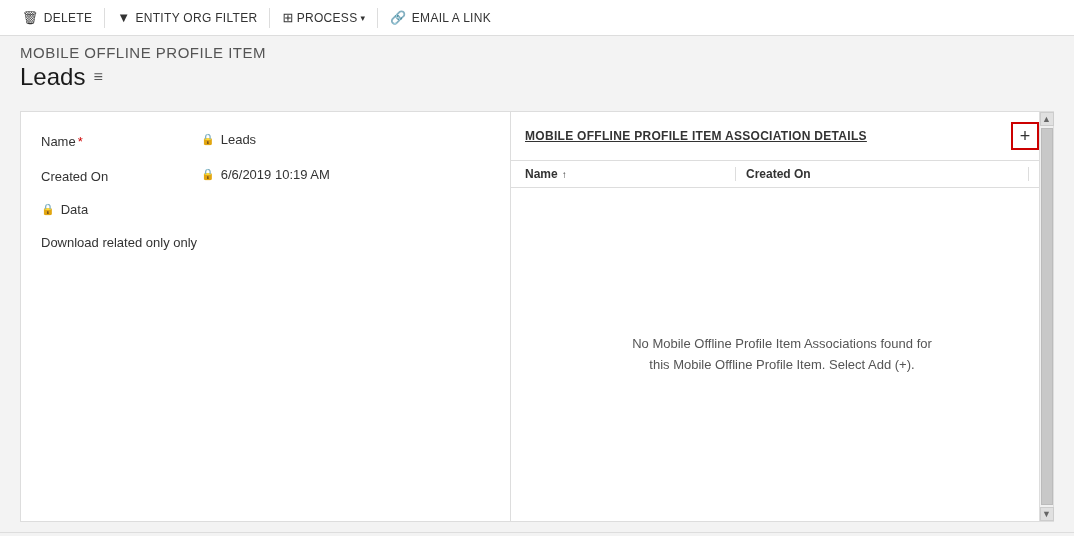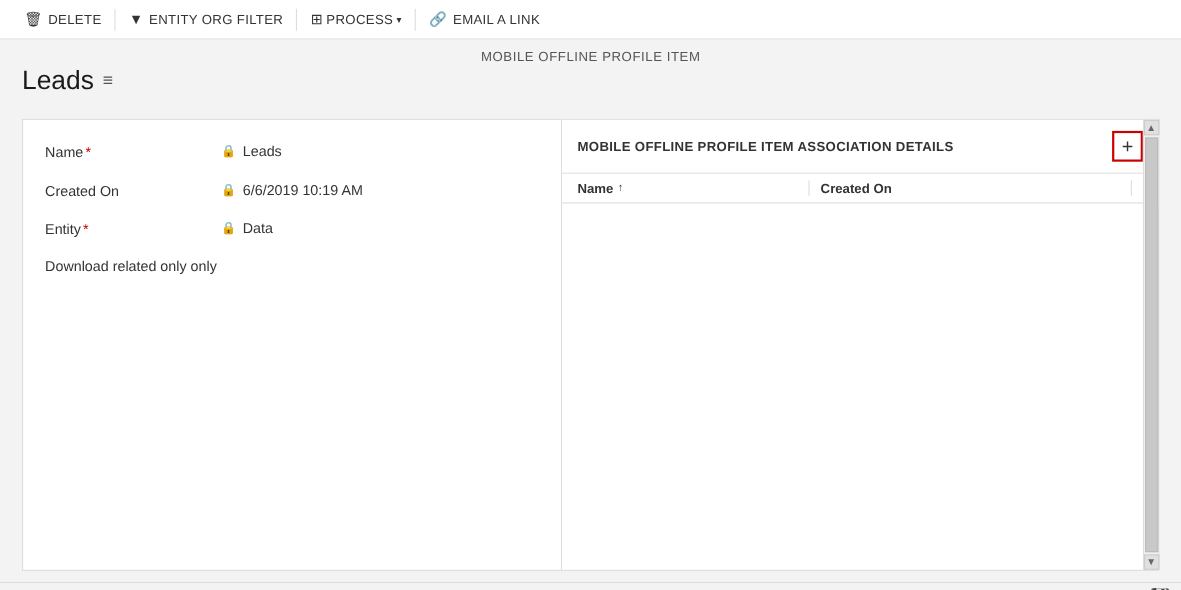--- a/index.html
+++ b/index.html
@@ -34,26 +34,25 @@
     .toolbar-divider { width: 1px; background: #ddd; height: 20px; }
     .process-btn { display: flex; align-items: center; gap: 3px; }
     .dropdown-arrow { font-size: 9px; }
 
     
     .page-header {
       background: #f3f3f3;
       padding: 8px 20px 10px 20px;
     }
     .page-subtitle {
-      font-size: 12px;
+      font-size: 15px;
       text-transform: uppercase;
       color: #555;
       margin-bottom: 2px;
       letter-spacing: 0.5px;
-      text-align: center;
     }
     .page-title {
       font-size: 24px;
       font-weight: 300;
       color: #1a1a1a;
       display: flex;
       align-items: center;
       gap: 8px;
     }
     .menu-icon {
@@ -83,21 +82,21 @@
     .form-panel {
       width: 490px;
       min-width: 490px;
       border-right: 1px solid #ddd;
       padding: 20px;
     }
 
     .form-row {
       display: flex;
       margin-bottom: 18px;
-      align-items: center;
+      align-items: flex-start;
     }
     .form-label {
       width: 160px;
       min-width: 160px;
       font-size: 13px;
       color: #333;
       padding-top: 2px;
     }
     .required-star {
       color: #c00;
@@ -129,20 +128,21 @@
       padding: 10px 14px;
       border-bottom: 1px solid #ddd;
       background: #fff;
     }
     .assoc-title {
       font-size: 12px;
       font-weight: 600;
       text-transform: uppercase;
       color: #333;
       letter-spacing: 0.3px;
+      text-decoration: underline;
     }
     .add-btn {
       width: 28px;
       height: 28px;
       border: 2px solid #c00;
       background: #fff;
       cursor: pointer;
       display: flex;
       align-items: center;
       justify-content: center;
@@ -296,23 +296,20 @@
         <div class="form-label">
           <span>Created On</span>
         </div>
         <div class="form-value">
           <span class="lock-icon">🔒</span>
           <span>6/6/2019  10:19 AM</span>
         </div>
       </div>
 
       <div class="form-row">
-        <div class="form-label">
-          <span>Entity</span><span class="required-star">*</span>
-        </div>
         <div class="form-value">
           <span class="lock-icon">🔒</span>
           <span>Data</span>
         </div>
       </div>
 
       <div class="form-row">
         <div class="form-value">
           <span>Download related only only</span>
         </div>
@@ -332,20 +329,23 @@
           <span>Name</span>
           <span class="sort-arrow">↑</span>
         </div>
         <div class="col-divider"></div>
         <div class="col-created">
           <span>Created On</span>
         </div>
         <div class="col-divider"></div>
       </div>
 
+      <div class="empty-state">
+        <div class="empty-text">No Mobile Offline Profile Item Associations found for this Mobile Offline Profile Item. Select Add (+).</div>
+      </div>
 
     </div>
 
     <div class="scroll-track">
       <div class="scroll-arrow">▲</div>
       <div class="scroll-thumb"></div>
       <div class="scroll-arrow">▼</div>
     </div>
 
   </div>

